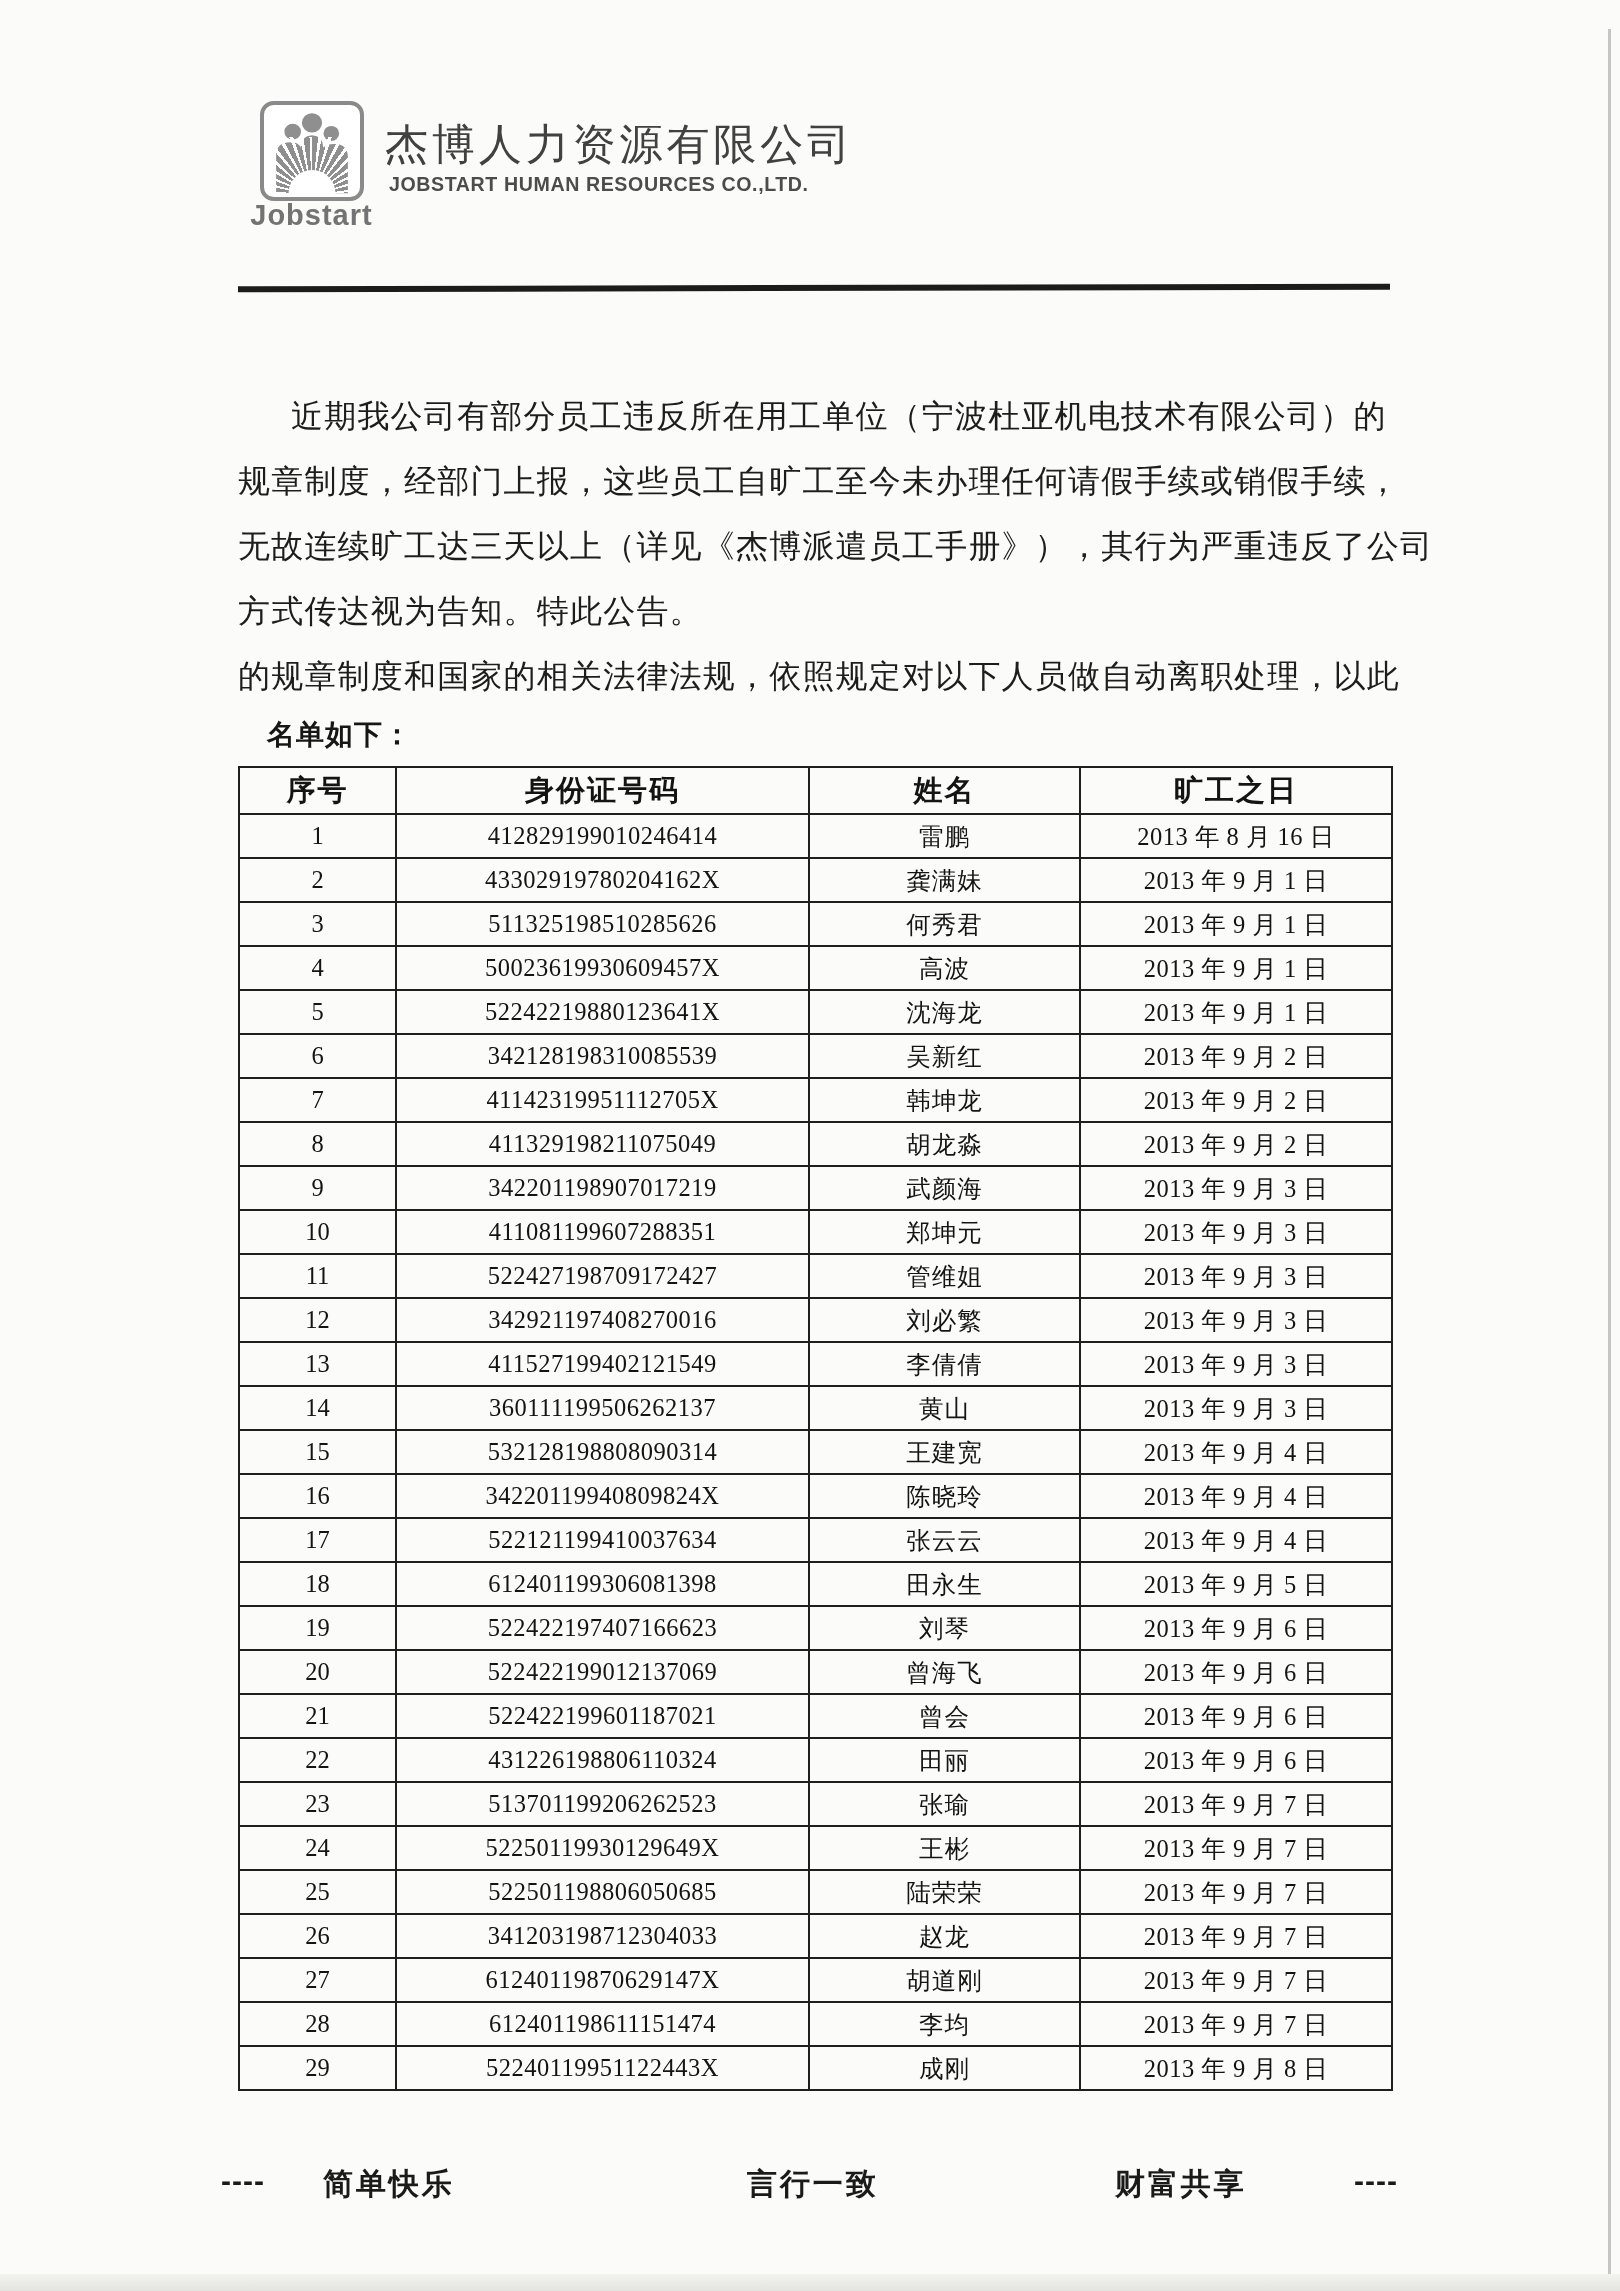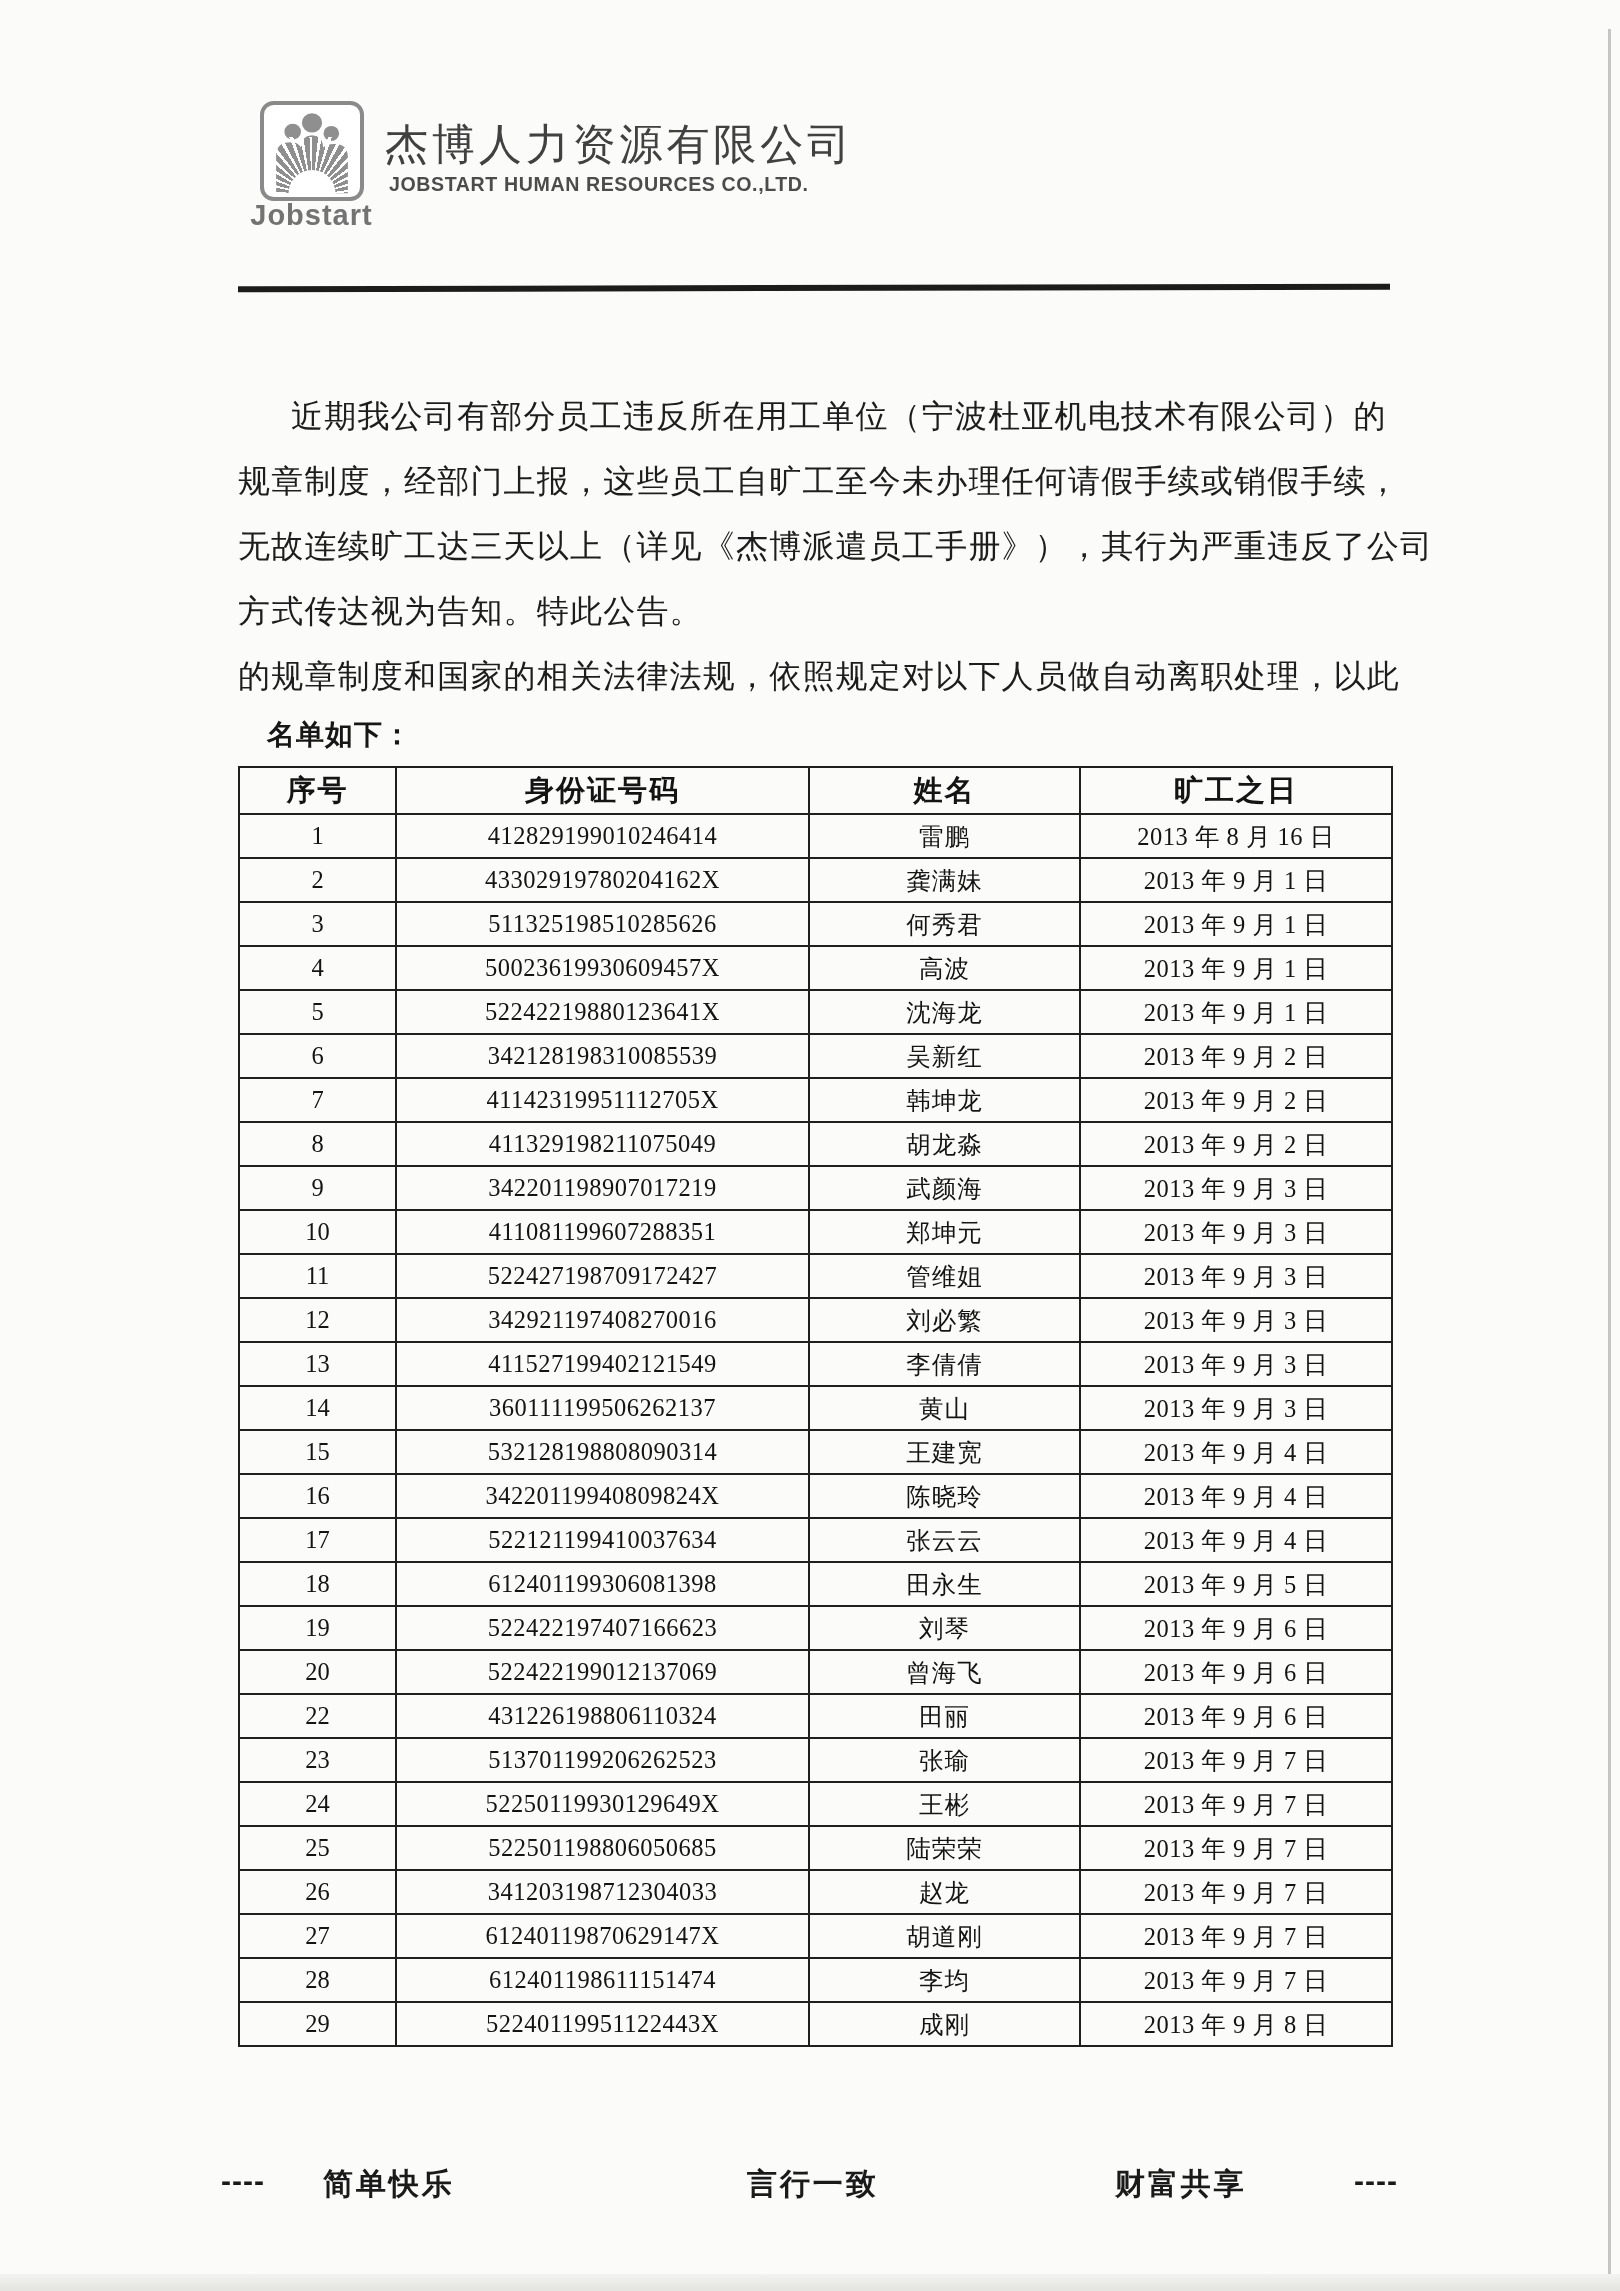--- a/index.html
+++ b/index.html
@@ -286,20 +286,26 @@
           <td class="col-2">刘琴</td>
           <td class="col-3">2013 年 9 月 6 日</td>
         </tr>
         <tr>
           <td class="col-0">20</td>
           <td class="col-1">522422199012137069</td>
           <td class="col-2">曾海飞</td>
           <td class="col-3">2013 年 9 月 6 日</td>
         </tr>
         <tr>
+          <td class="col-0">21</td>
+          <td class="col-1">522422199601187021</td>
+          <td class="col-2">曾会</td>
+          <td class="col-3">2013 年 9 月 6 日</td>
+        </tr>
+        <tr>
           <td class="col-0">22</td>
           <td class="col-1">431226198806110324</td>
           <td class="col-2">田丽</td>
           <td class="col-3">2013 年 9 月 6 日</td>
         </tr>
         <tr>
           <td class="col-0">23</td>
           <td class="col-1">513701199206262523</td>
           <td class="col-2">张瑜</td>
           <td class="col-3">2013 年 9 月 7 日</td>

